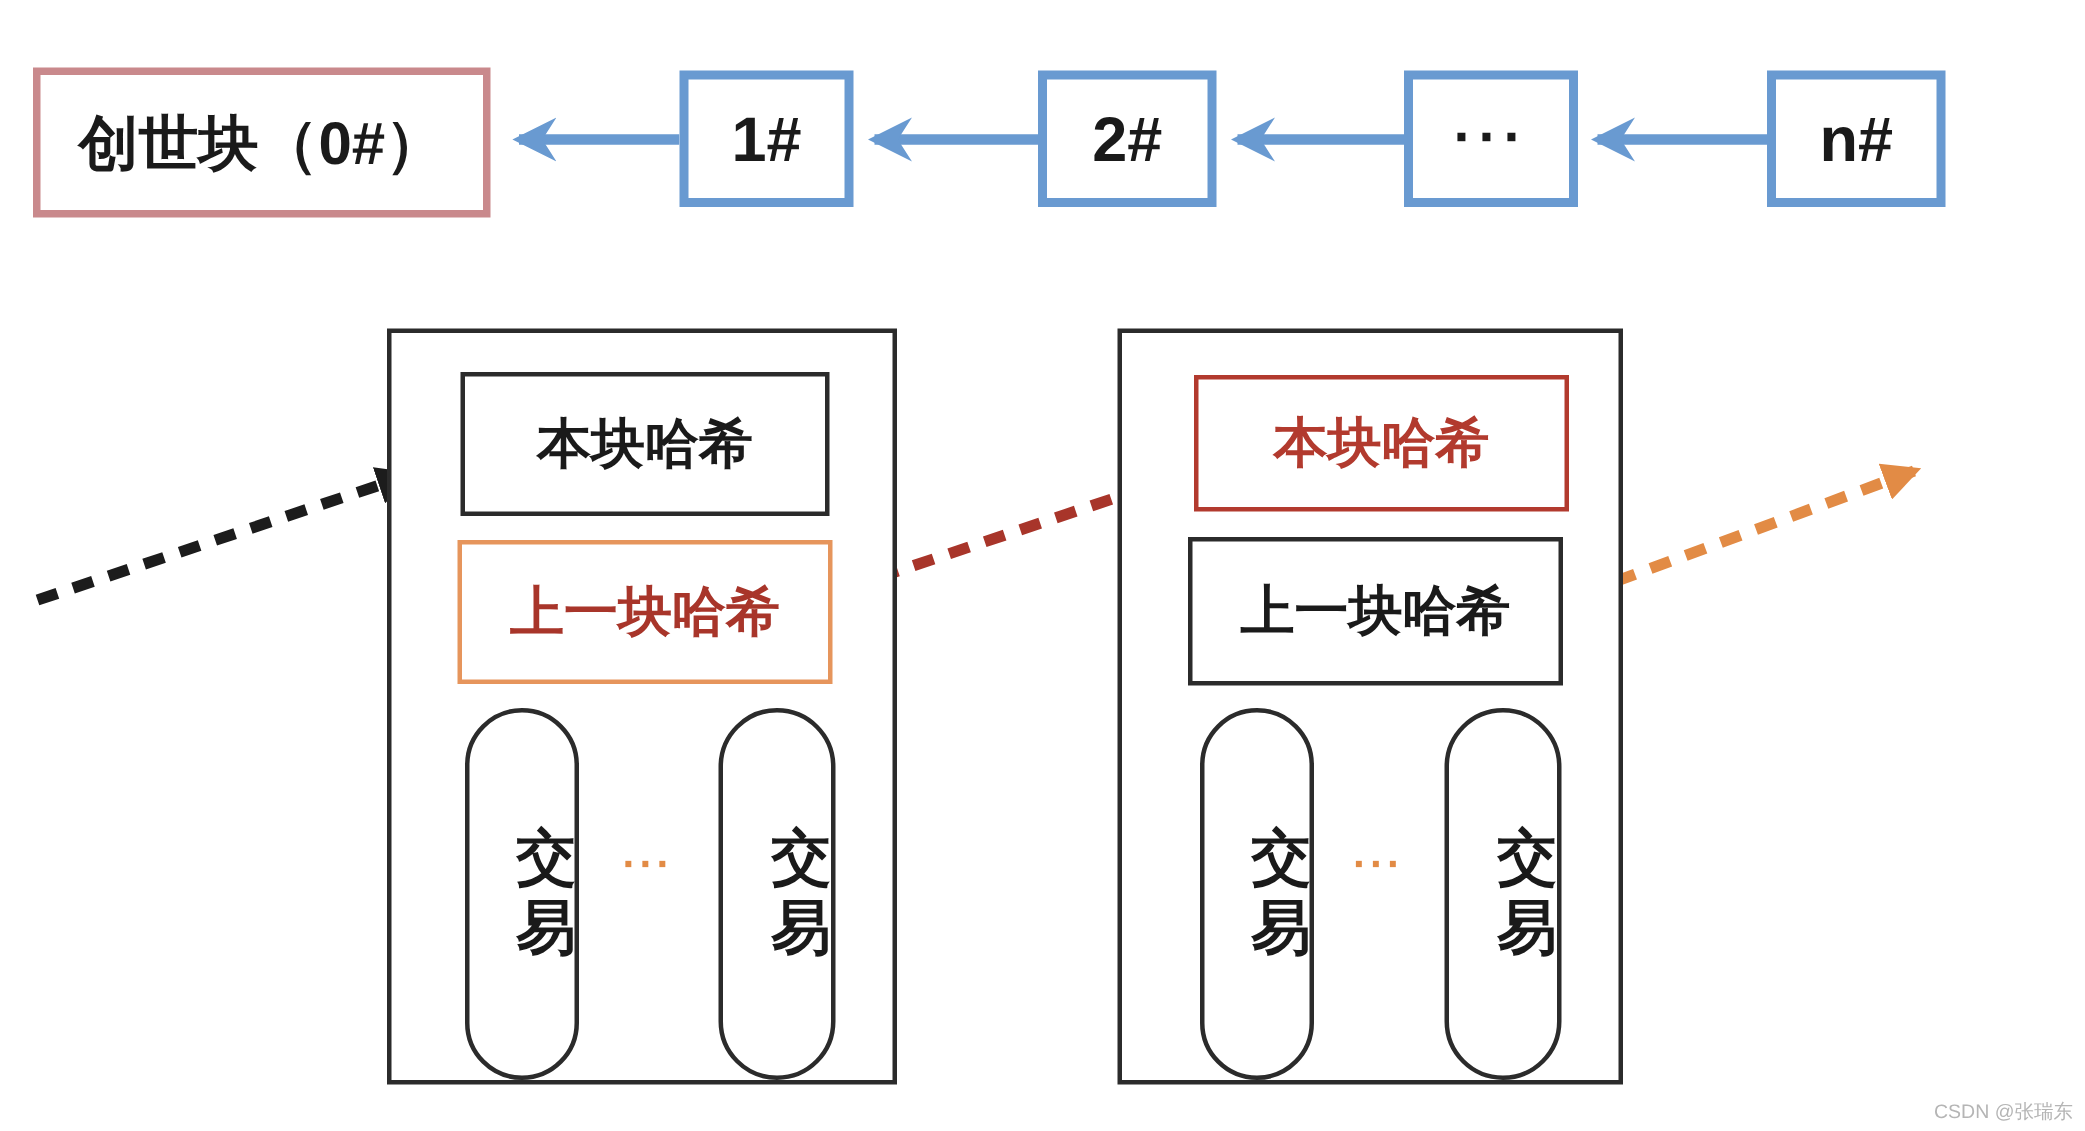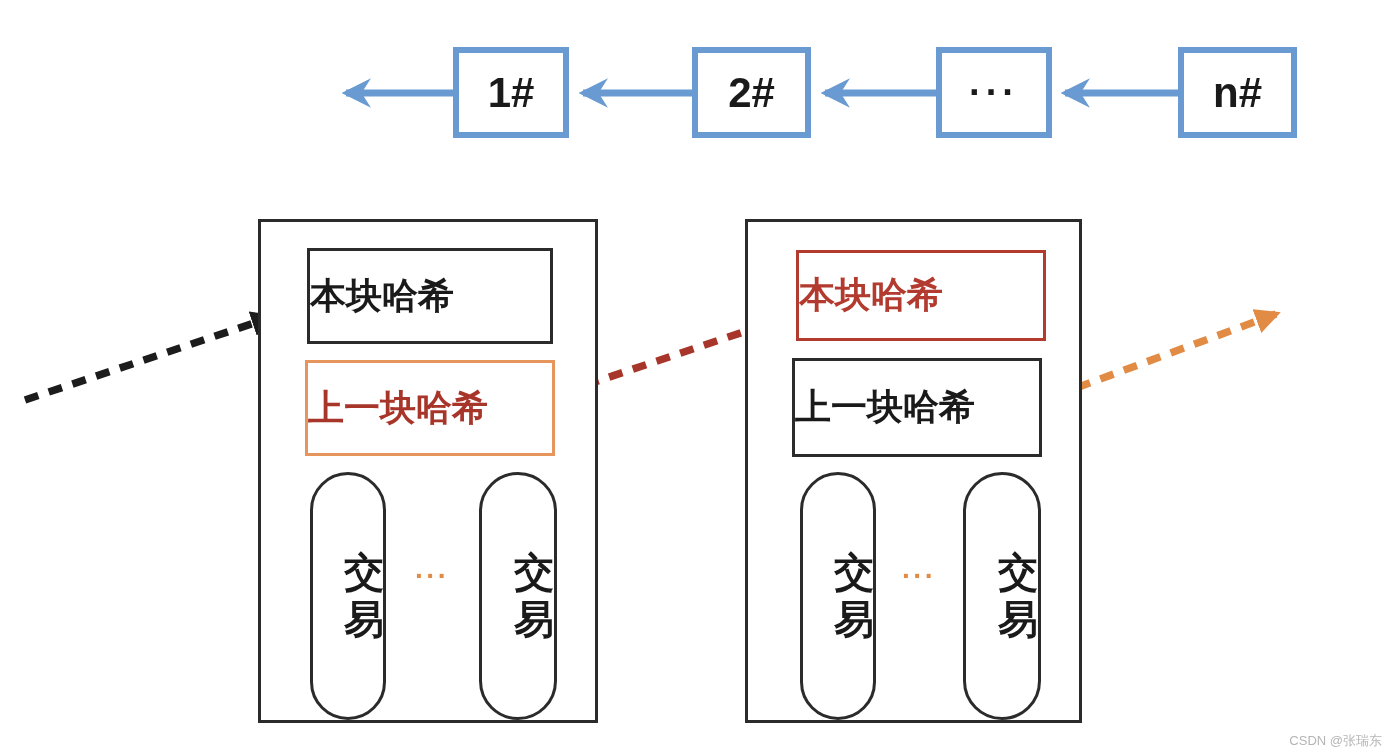--- a/index.html
+++ b/index.html
@@ -52,21 +52,21 @@
     background: #ffffff;
     z-index: 1;
   }
   .detail-left  { left: 258px; top: 219px; width: 340px; height: 504px; }
   .detail-right { left: 745px; top: 219px; width: 337px; height: 504px; }
   .hash-box {
     position: absolute;
     box-sizing: border-box;
     display: flex;
     align-items: center;
-    justify-content: flex-start;
+    justify-content: center;
     font-size: 36px;
     font-weight: 600;
     background: #ffffff;
   }
   .own-left  { left: 46px; top: 26px;  width: 246px; height: 96px; border: 3px solid #2b2b2b; color: #1a1a1a; }
   .prev-left { left: 44px; top: 138px; width: 250px; height: 96px; border: 3px solid #e6955c; color: #a8352a; }
   .own-right  { left: 48px; top: 28px;  width: 250px; height: 91px; border: 3px solid #b23a2e; color: #b23a2e; }
   .prev-right { left: 44px; top: 136px; width: 250px; height: 99px; border: 3px solid #2b2b2b; color: #1a1a1a; }
   .capsule {
     position: absolute;
@@ -135,20 +135,23 @@
     <line x1="453" y1="93" x2="346" y2="93" stroke="#699ad1" stroke-width="7" marker-end="url(#head-blue)"></line>
     <line x1="692" y1="93" x2="583" y2="93" stroke="#699ad1" stroke-width="7" marker-end="url(#head-blue)"></line>
     <line x1="936" y1="93" x2="825" y2="93" stroke="#699ad1" stroke-width="7" marker-end="url(#head-blue)"></line>
     <line x1="1178" y1="93" x2="1065" y2="93" stroke="#699ad1" stroke-width="7" marker-end="url(#head-blue)"></line>
 
     <line x1="25" y1="400" x2="272" y2="317" stroke="#1c1c1c" stroke-width="7.5" stroke-dasharray="14 11" marker-end="url(#head-black)"></line>
     <line x1="538" y1="401" x2="782" y2="319" stroke="#a8352a" stroke-width="7.5" stroke-dasharray="14 11" marker-end="url(#head-red)"></line>
     <line x1="1030" y1="405" x2="1276" y2="314" stroke="#e28b45" stroke-width="7.5" stroke-dasharray="14 11" marker-end="url(#head-orange)"></line>
   </svg>
 
+  <div class="chain-box genesis">
+    <span>创世块（0#）</span>
+  </div>
   <div class="chain-box blue-box b1">
     <span>1#</span>
   </div>
   <div class="chain-box blue-box b2">
     <span>2#</span>
   </div>
   <div class="chain-box blue-box bdots">
     <span>···</span>
   </div>
   <div class="chain-box blue-box bn">

